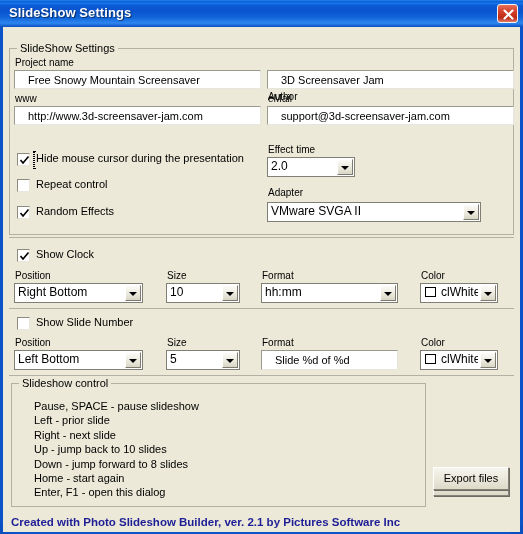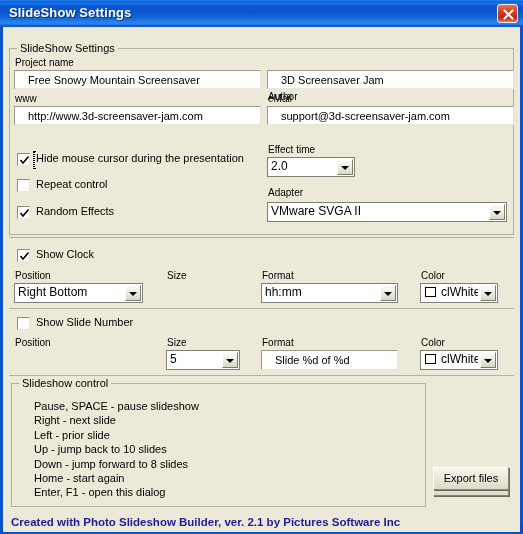--- a/index.html
+++ b/index.html
@@ -187,21 +187,21 @@
       <div class="cbtext">Random Effects</div>
     </div>
 
     <div class="lbl" style="left:265px;top:117px;">Effect time</div>
     <div class="combo" style="left:264px;top:130px;width:88px;height:20px;">
       <div class="ctext">2.0</div>
       <div class="arrow"></div>
     </div>
 
     <div class="lbl" style="left:265px;top:160px;">Adapter</div>
-    <div class="combo" style="left:264px;top:175px;width:240px;height:20px;">
+    <div class="combo" style="left:264px;top:175px;width:214px;height:20px;">
       <div class="ctext">VMware SVGA II</div>
       <div class="arrow"></div>
     </div>
 
     <div class="hline" style="left:6px;top:210px;width:505px;"></div>
 
     <div class="cbrow" style="left:14px;top:222px;">
       <div class="cbox">
         <svg width="11" height="11" viewBox="0 0 11 11">
           <path d="M1.5 5 L4 8 L9.5 1.5" stroke="#000" stroke-width="1.6" fill="none"></path>
@@ -210,20 +210,24 @@
       <div class="cbtext">Show Clock</div>
     </div>
 
     <div class="lbl" style="left:12px;top:243px;">Position</div>
     <div class="combo" style="left:11px;top:256px;width:129px;height:20px;">
       <div class="ctext">Right Bottom</div>
       <div class="arrow"></div>
     </div>
 
     <div class="lbl" style="left:164px;top:243px;">Size</div>
+    <div class="combo" style="left:163px;top:256px;width:74px;height:20px;">
+      <div class="ctext">10</div>
+      <div class="arrow"></div>
+    </div>
 
     <div class="lbl" style="left:259px;top:243px;">Format</div>
     <div class="combo" style="left:258px;top:256px;width:137px;height:20px;">
       <div class="ctext">hh:mm</div>
       <div class="arrow"></div>
     </div>
 
     <div class="lbl" style="left:418px;top:243px;">Color</div>
     <div class="combo" style="left:417px;top:256px;width:78px;height:20px;">
       <div class="swatch"></div>
@@ -232,20 +236,24 @@
     </div>
 
     <div class="hline" style="left:6px;top:281px;width:505px;"></div>
 
     <div class="cbrow" style="left:14px;top:290px;">
       <div class="cbox"></div>
       <div class="cbtext">Show Slide Number</div>
     </div>
 
     <div class="lbl" style="left:12px;top:310px;">Position</div>
+    <div class="combo" style="left:11px;top:323px;width:129px;height:20px;">
+      <div class="ctext">Left Bottom</div>
+      <div class="arrow"></div>
+    </div>
 
     <div class="lbl" style="left:164px;top:310px;">Size</div>
     <div class="combo" style="left:163px;top:323px;width:74px;height:20px;">
       <div class="ctext">5</div>
       <div class="arrow"></div>
     </div>
 
     <div class="lbl" style="left:259px;top:310px;">Format</div>
     <div class="tinput" style="left:258px;top:323px;width:137px;height:20px;line-height:17px;">Slide %d of %d</div>
 
@@ -255,22 +263,22 @@
       <div class="ctext" style="left:20px;">clWhite</div>
       <div class="arrow"></div>
     </div>
 
     <div class="hline" style="left:6px;top:348px;width:505px;"></div>
 
     <div class="group" style="left:8px;top:356px;width:415px;height:124px;">
       <div class="glabel">Slideshow control</div>
       <div class="shortcuts">
         <div>Pause, SPACE - pause slideshow</div>
+        <div>Left - prior slide</div>
         <div>Right - next slide</div>
-        <div>Left - prior slide</div>
         <div>Up - jump back to 10 slides</div>
         <div>Down - jump forward to 8 slides</div>
         <div>Home - start again</div>
         <div>Enter, F1 - open this dialog</div>
       </div>
     </div>
 
     <div class="btn" style="left:430px;top:404px;width:76px;height:23px;margin-top:42px;">Cancel</div>
     <div class="btn" style="left:430px;top:440px;width:76px;height:23px;">Export files</div>
 

